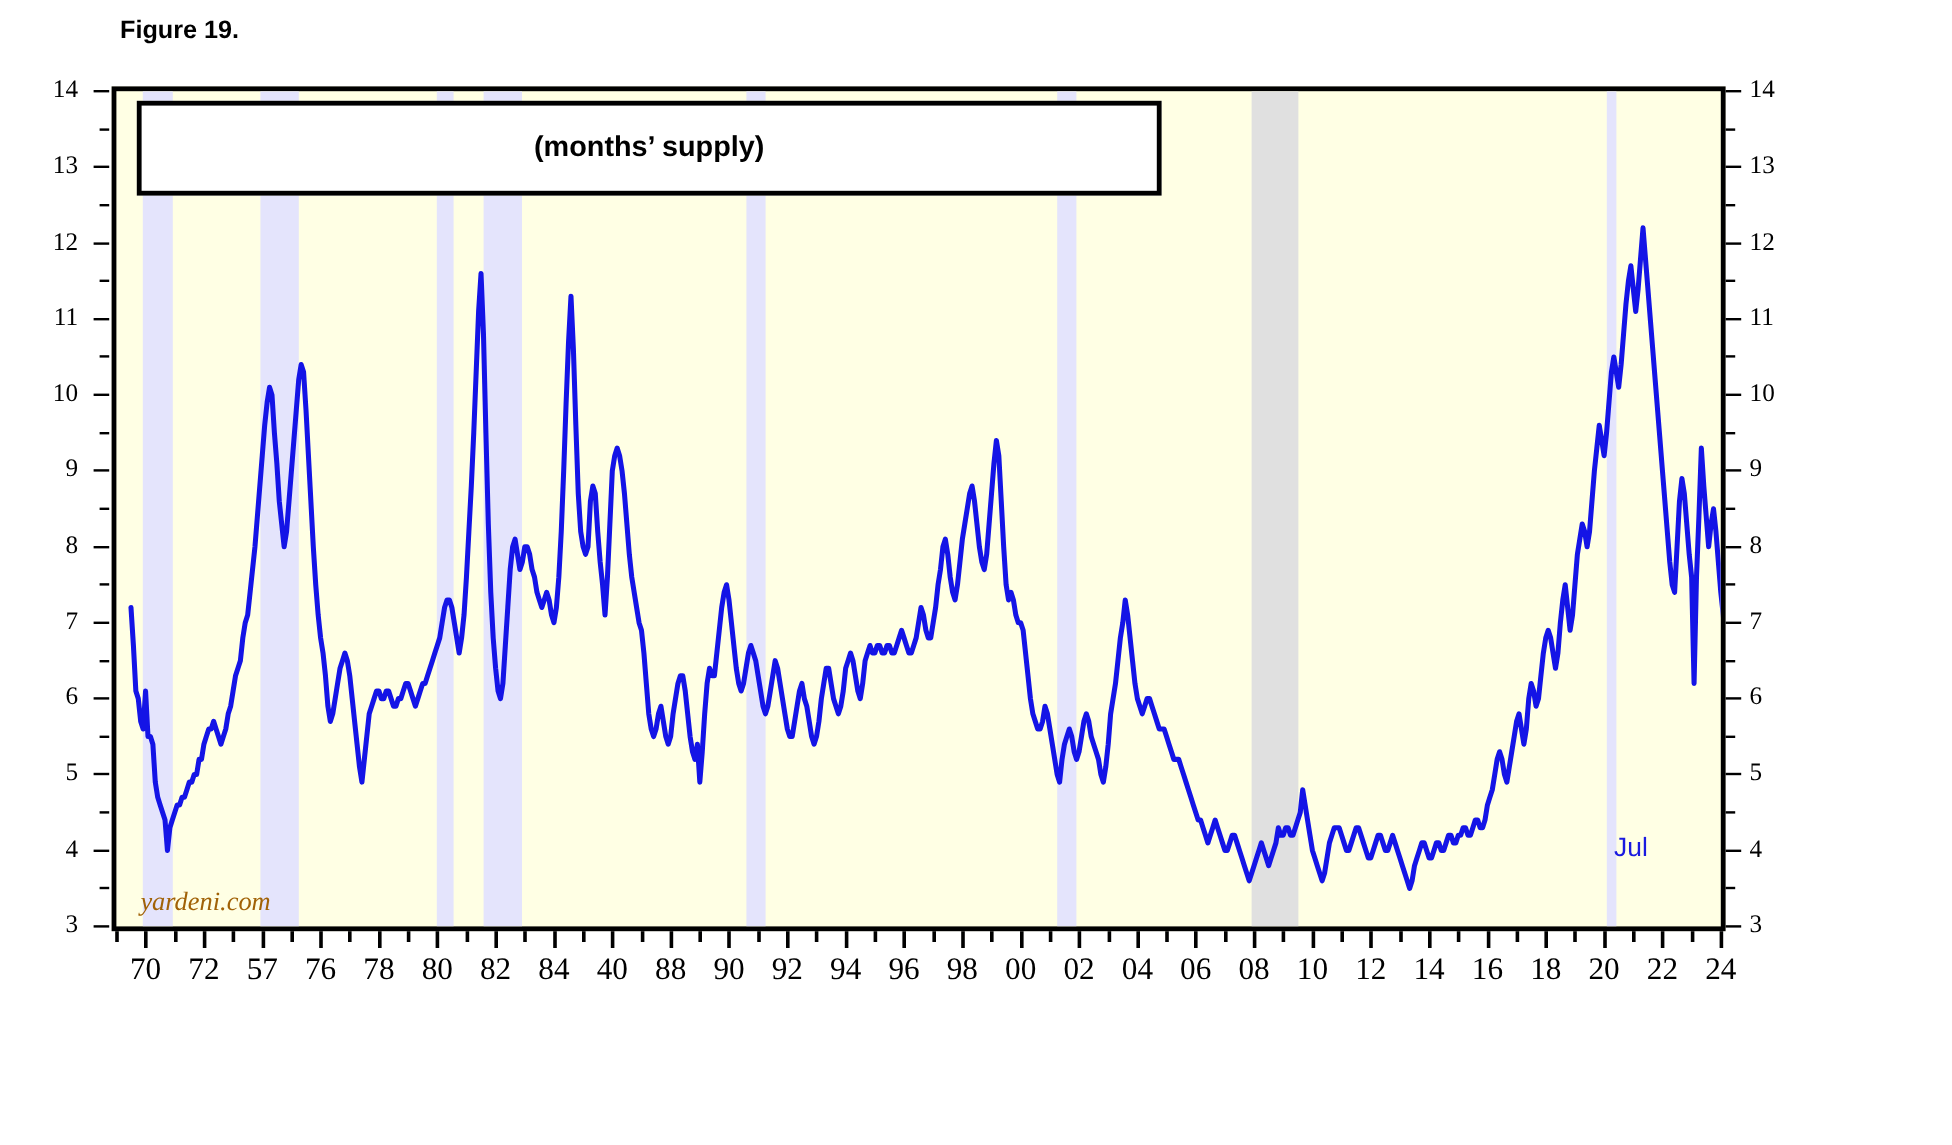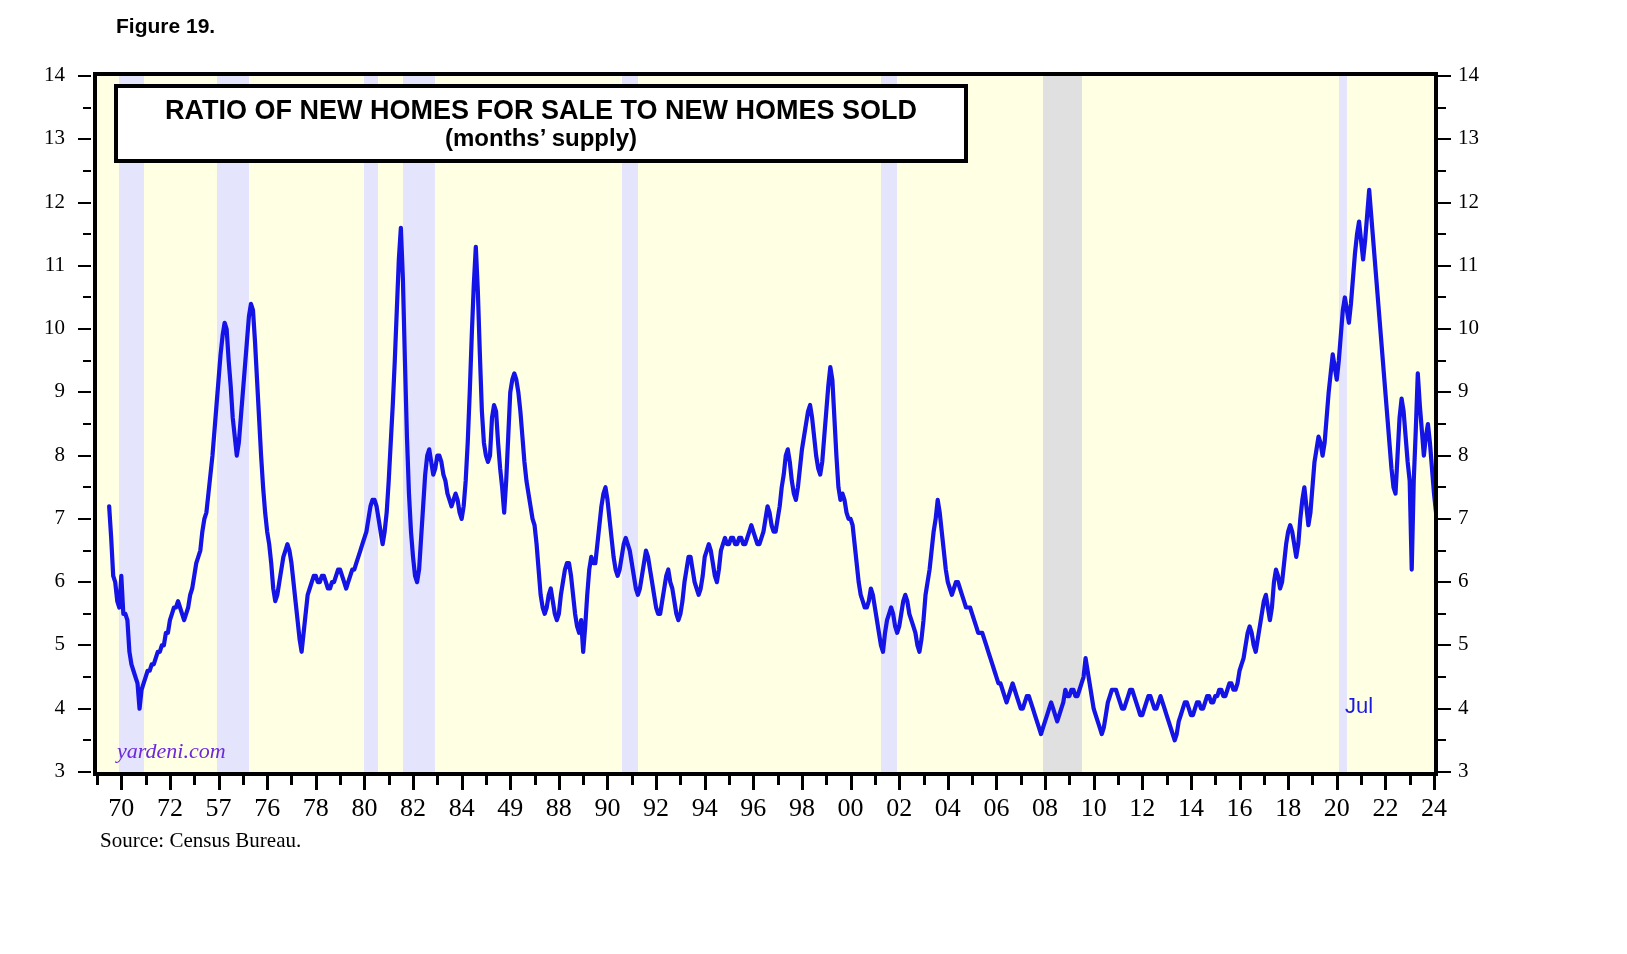--- a/index.html
+++ b/index.html
@@ -1,19 +1,19 @@
 <!DOCTYPE html>
 <html><head>
 <meta charset="utf-8">
 <style>
   html,body{margin:0;padding:0;background:#ffffff;}
   body{width:1627px;height:954px;font-family:"Liberation Sans",sans-serif;position:relative;overflow:hidden;}
 
   #fig-label{
-    position:absolute;left:116px;top:14px;
+    position:absolute;left:100px;top:14px;
     font-family:"Liberation Sans",sans-serif;
     font-weight:bold;font-size:21px;color:#000;letter-spacing:0px;
   }
 
   
   #plot-frame{
     position:absolute;left:93px;top:72px;width:1345px;height:704px;
     border:4px solid #000;box-sizing:border-box;background:#ffffe4;
   }
   #plot-inner{position:absolute;inset:0;overflow:hidden;}
@@ -41,21 +41,21 @@
     background:#ffffff;border:4px solid #000;box-sizing:border-box;
     display:flex;flex-direction:column;align-items:center;justify-content:center;
   }
   #title-main{font-weight:bold;font-size:27px;line-height:1.07;color:#000;white-space:nowrap;}
   #title-sub{font-weight:bold;font-size:24px;line-height:1.1;color:#000;}
 
   
   #watermark{
     position:absolute;left:117px;top:738px;
     font-family:"Liberation Serif",serif;font-style:italic;
-    font-size:22px;color:#6d28d9;
+    font-size:22px;color:#a16207;
   }
 
   
   #last-label{
     position:absolute;left:1345px;top:693px;
     font-family:"Liberation Sans",sans-serif;font-size:22px;color:#1a1ae0;
   }
 
   
   #notes{
@@ -179,21 +179,21 @@
     <div class="tick major-x" style="left: 363.4px; top: 776px; height: 14px; width: 3px;"></div>
     <div class="xlab" style="left: 344.4px; top: 793px;">80</div>
     <div class="tick major-x" style="left: 387.709px; top: 776px; height: 9px; width: 3px;"></div>
     <div class="tick major-x" style="left: 412.018px; top: 776px; height: 14px; width: 3px;"></div>
     <div class="xlab" style="left: 393.018px; top: 793px; text-align: center;">82</div>
     <div class="tick major-x" style="left: 436.327px; top: 776px; height: 9px; width: 3px;"></div>
     <div class="tick major-x" style="left: 460.636px; top: 776px; height: 14px; width: 3px;"></div>
     <div class="xlab" style="left: 441.636px; top: 793px;">84</div>
     <div class="tick major-x" style="left: 484.945px; top: 776px; height: 9px; width: 3px;"></div>
     <div class="tick major-x" style="left: 509.255px; top: 776px; height: 14px; width: 3px;"></div>
-    <div class="xlab" style="left: 490.255px; top: 793px;">49</div>
+    <div class="xlab" style="left: 490.255px; top: 793px;">40</div>
     <div class="tick major-x" style="left: 533.564px; top: 776px; height: 9px; width: 3px;"></div>
     <div class="tick major-x" style="left: 557.873px; top: 776px; height: 14px; width: 3px;"></div>
     <div class="xlab" style="left: 538.873px; top: 793px;">88</div>
     <div class="tick major-x" style="left: 582.182px; top: 776px; height: 9px; width: 3px;"></div>
     <div class="tick major-x" style="left: 606.491px; top: 776px; height: 14px; width: 3px;"></div>
     <div class="xlab" style="left: 587.491px; top: 793px;">90</div>
     <div class="tick major-x" style="left: 630.8px; top: 776px; height: 9px; width: 3px;"></div>
     <div class="tick major-x" style="left: 655.109px; top: 776px; height: 14px; width: 3px;"></div>
     <div class="xlab" style="left: 636.109px; top: 793px;">92</div>
     <div class="tick major-x" style="left: 679.418px; top: 776px; height: 9px; width: 3px;"></div>
@@ -240,23 +240,21 @@
     <div class="xlab" style="left: 1316.76px; top: 793px;">20</div>
     <div class="tick major-x" style="left: 1360.07px; top: 776px; height: 9px; width: 3px;"></div>
     <div class="tick major-x" style="left: 1384.38px; top: 776px; height: 14px; width: 3px;"></div>
     <div class="xlab" style="left: 1365.38px; top: 793px;">22</div>
     <div class="tick major-x" style="left: 1408.69px; top: 776px; height: 9px; width: 3px;"></div>
     <div class="tick major-x" style="left: 1433px; top: 776px; height: 14px; width: 3px;"></div>
     <div class="xlab" style="left: 1414px; top: 793px;">24</div>
   </div>
 
 <div id="title-box">
-  <div id="title-main">RATIO OF NEW HOMES FOR SALE TO NEW HOMES SOLD</div>
   <div id="title-sub">(months’ supply)</div>
 </div>
 
 <div id="watermark">yardeni.com</div>
 
 <div id="last-label">Jul</div>
 
 <div id="notes">
-  <div>Source: Census Bureau.</div>
 </div>
 
 </body></html>

